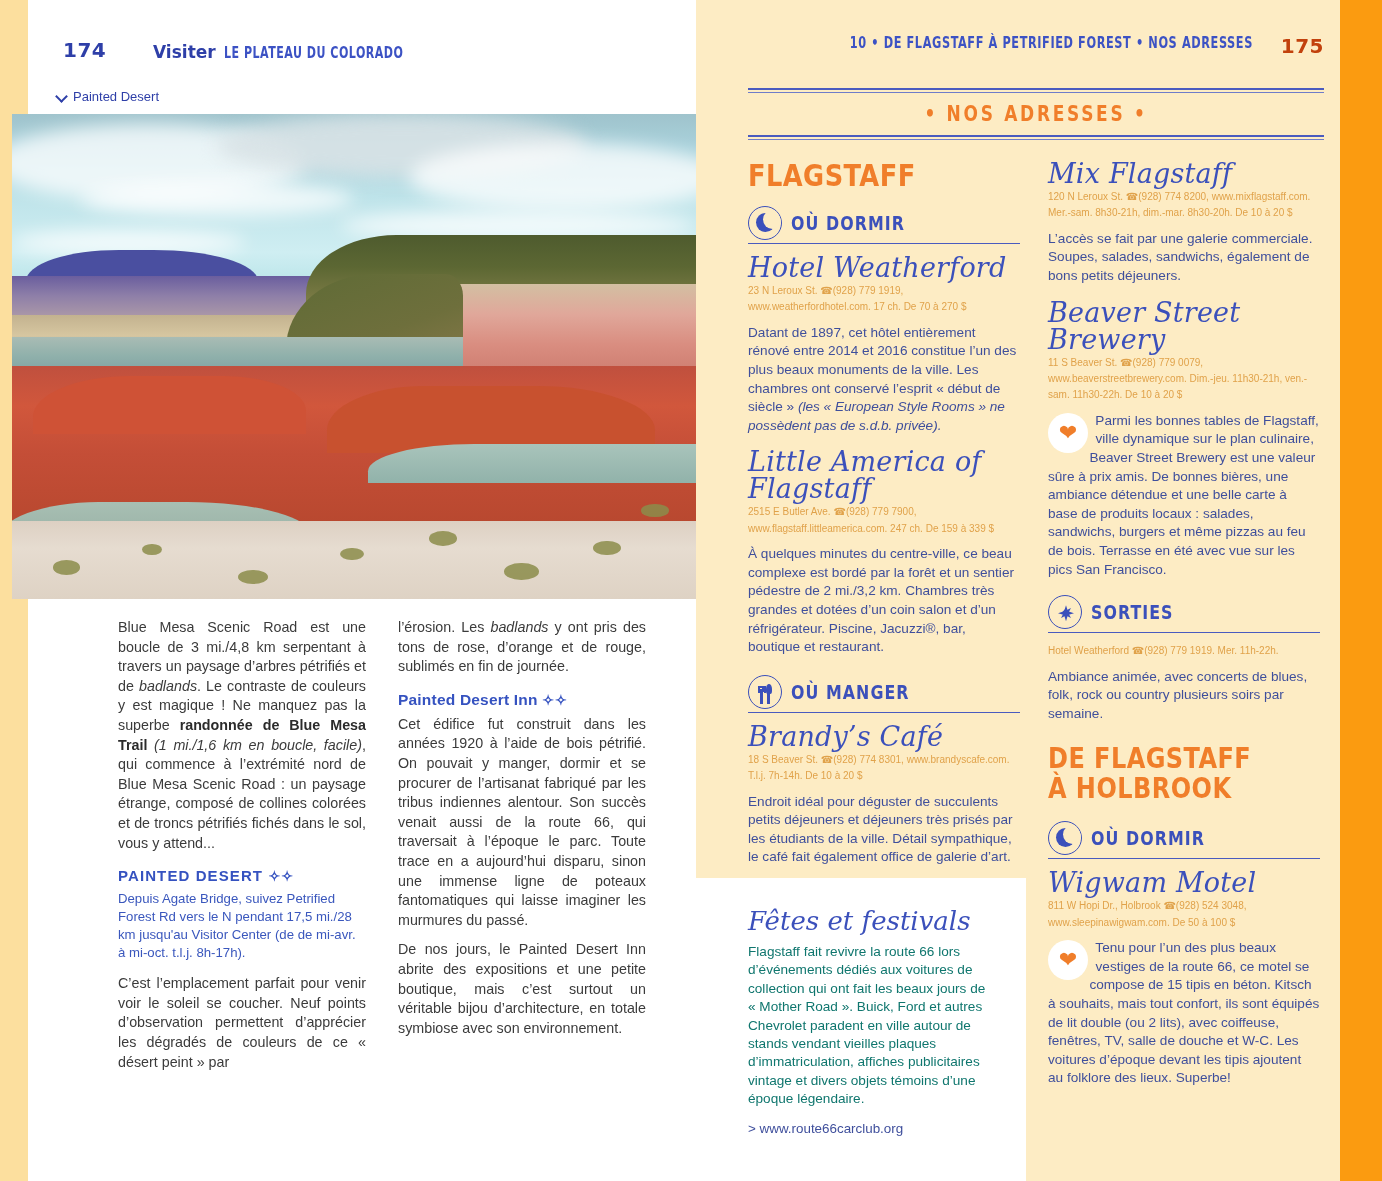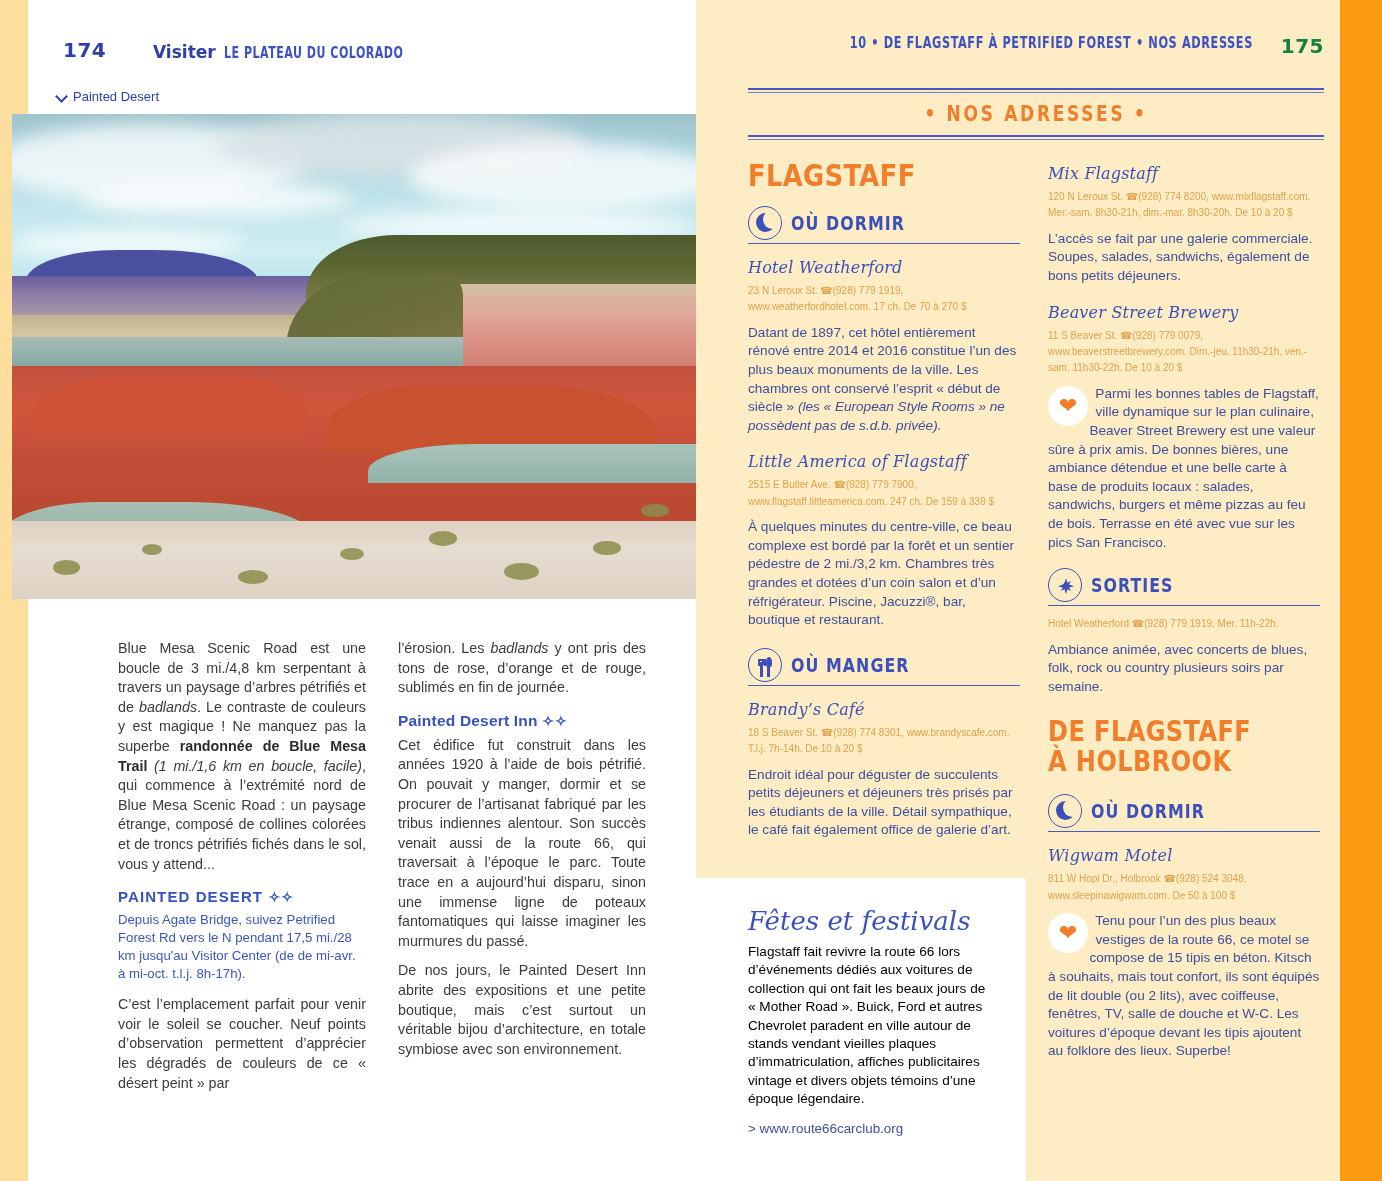--- a/index.html
+++ b/index.html
@@ -159,21 +159,21 @@
     position: absolute; left: 0; bottom: 0; width: 100%; height: 16%;
     background: linear-gradient(180deg, #ddd0c3 0%, #e6dcd0 35%, #ded2c4 100%);
   }
   .shrub {
     position: absolute; border-radius: 50%;
     background: #8c8d4b; opacity: .85; filter: blur(0.6px);
   }
 
   
   .l-body { position: absolute; left: 118px; top: 618px; width: 528px; }
-  .col { width: 248px; float: left; margin-top: 21px; }
+  .col { width: 248px; float: left; }
   .col.right { margin-left: 32px; }
   .body-p {
     font-family: "Liberation Sans", sans-serif;
     font-size: 14.3px; line-height: 19.6px;
     color: #3b3b3b; text-align: justify; margin-bottom: 10px;
   }
   .body-p i { font-style: italic; }
   .body-p b { font-weight: 700; color: #2b2b2b; }
 
   .sub-head {
@@ -195,21 +195,21 @@
     display: flex; align-items: flex-start; gap: 28px;
   }
   .r-head-text {
     font-family: "DejaVu Sans Condensed", "Liberation Sans Narrow", "Liberation Sans", sans-serif;
     font-weight: 700; font-size: 15px; color: #3c52c4;
     letter-spacing: 0.7px;
     transform: scaleX(0.84); transform-origin: right center;
   }
   .folio-r {
     font-family: "DejaVu Sans", sans-serif;
-    font-weight: 700; font-size: 20px; color: #15803d; letter-spacing: .5px;
+    font-weight: 700; font-size: 20px; color: #c2410c; letter-spacing: .5px;
   }
 
   
   .banner { position: absolute; left: 748px; top: 88px; width: 576px; }
   .banner-rule {
     height: 0; border-top: 2.4px solid #4a5bbf; margin: 0;
   }
   .banner-rule.thin { border-top: 1.2px solid #6f7cc9; margin-top: 2px; }
   .banner-title {
     text-align: center;
@@ -294,21 +294,21 @@
     font-family: "DejaVu Sans Condensed", "Liberation Sans Narrow", "Liberation Sans", sans-serif;
     font-weight: 700; font-size: 20px; color: #3b50bb;
     letter-spacing: 1.2px; transform: scaleX(0.88); transform-origin: left center;
   }
   .rub-rule { border-top: 1.3px solid #4a5bbf; margin: 3px 0 10px 0; }
 
   
   .place-name {
     font-family: "DejaVu Serif", serif;
     font-style: italic; font-weight: 400;
-    font-size: 16px; color: #3b50bb; line-height: 27px;
+    font-size: 27px; color: #3b50bb; line-height: 27px;
     margin-bottom: 2px; letter-spacing: .2px;
   }
   .place-info {
     font-family: "Liberation Sans", sans-serif;
     font-size: 10px; line-height: 16.4px; color: #e0a24a;
     margin-bottom: 8px;
   }
   .place-desc {
     font-family: "Liberation Sans", sans-serif;
     font-size: 13.6px; line-height: 18.6px; color: #3f4f9c;
@@ -332,21 +332,21 @@
     position: absolute; left: 696px; top: 878px;
     width: 330px; height: 303px; background: #ffffff;
     padding: 28px 30px 0 52px;
   }
   .box-title {
     font-family: "DejaVu Serif", serif; font-style: italic;
     font-size: 26px; color: #3b50bb; line-height: 30px; margin-bottom: 7px;
   }
   .box-text {
     font-family: "Liberation Sans", sans-serif;
-    font-size: 13.6px; line-height: 18.4px; color: #000000; margin-bottom: 12px;
+    font-size: 13.6px; line-height: 18.4px; color: #0f766e; margin-bottom: 12px;
   }
   .box-link {
     font-family: "Liberation Sans", sans-serif;
     font-size: 13.4px; color: #3f4f9c;
   }
   .clearfix::after { content: ""; display: table; clear: both; }
 </style>
 </head>
 <body>
 

